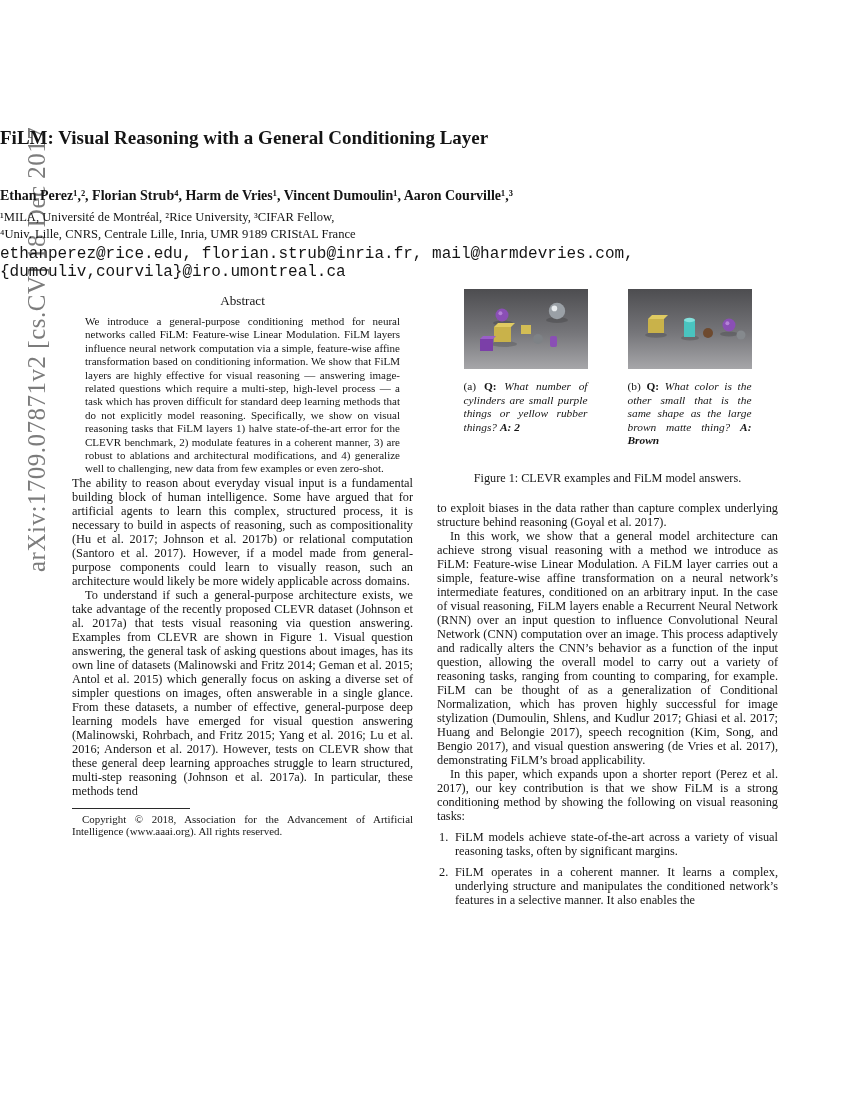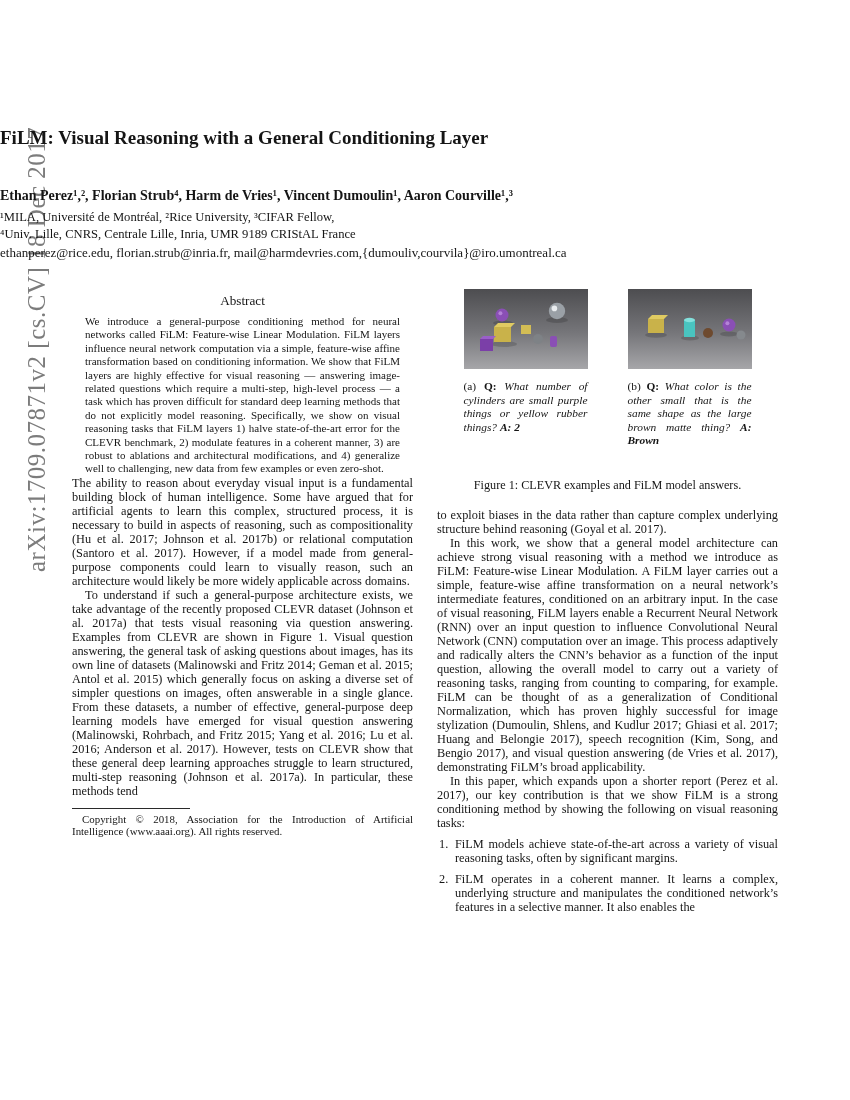--- a/index.html
+++ b/index.html
@@ -15,21 +15,21 @@
     font-size:25px; letter-spacing:0.5px; color:#7c7c7c;
     font-family:"Liberation Serif", serif;
   }
 
   
   .header { position:absolute; top:127px; left:0; width:850px; text-align:left; }
   .title  { font-size:19px; font-weight:bold; }
   .authors{ font-size:14px; font-weight:bold; margin-top:39px; }
   .affil  { font-size:12.6px; line-height:15px; margin-top:2px; }
   .affil.first { margin-top:6px; }
-  .emails { font-size:13px; margin-top:3px; }
+  .emails { font-size:16px; margin-top:3px;font-family:Liberation Mono, monospace; }
 
   
   .col { position:absolute; width:341px; text-align:justify; }
   .col-left  { left:72px;  top:293px; }
   .col-right { left:437px; top:289px; }
 
   .abstract-heading { text-align:center; font-weight:normal; font-size:13.2px; margin-bottom:6px; }
   .abstract-body { font-size:11px; line-height:13.4px; margin:0 13px; }
 
   .section-heading { text-align:center; font-size:14.2px; font-weight:bold;
@@ -41,21 +41,21 @@
   .footnote-block { margin-top:10px; }
   .footnote-rule { width:118px; border:0; border-top:1px solid #2a2a2a; margin-bottom:4px; }
   .footnote { font-size:10.9px; line-height:12.6px; text-indent:10px; }
 
   
   .figure1 { margin-bottom:15px; }
   .fig-row { display:flex; justify-content:center; gap:40px; }
   .fig-sub { width:124px; }
   .clevr-img { width:124px; height:80px; display:block; }
   .fig-subcap { font-size:11.4px; line-height:13.6px; margin-top:11px; text-align:justify; }
-  .fig-caption { text-align:center; font-size:12.2px; margin-top:30px; }
+  .fig-caption { text-align:center; font-size:12.2px; margin-top:23px; }
 
   .contrib-list { margin-top:6px; }
   .list-item { position:relative; padding-left:18px; margin-top:7px;
                font-size:12.3px; line-height:14px; }
   .list-item .num { position:absolute; left:2px; }
 </style>
 </head>
 <body>
 
 <div class="page">
@@ -74,21 +74,21 @@
 
   <div class="col col-left">
     <div class="abstract-heading">Abstract</div>
     <p class="abstract-body">We introduce a general-purpose conditioning method for neural networks called FiLM: Feature-wise Linear Modulation. FiLM layers influence neural network computation via a simple, feature-wise affine transformation based on conditioning information. We show that FiLM layers are highly effective for visual reasoning — answering image-related questions which require a multi-step, high-level process — a task which has proven difficult for standard deep learning methods that do not explicitly model reasoning. Specifically, we show on visual reasoning tasks that FiLM layers 1) halve state-of-the-art error for the CLEVR benchmark, 2) modulate features in a coherent manner, 3) are robust to ablations and architectural modifications, and 4) generalize well to challenging, new data from few examples or even zero-shot.</p>
 
     <p class="body-par">The ability to reason about everyday visual input is a fundamental building block of human intelligence. Some have argued that for artificial agents to learn this complex, structured process, it is necessary to build in aspects of reasoning, such as compositionality (Hu et al. 2017; Johnson et al. 2017b) or relational computation (Santoro et al. 2017). However, if a model made from general-purpose components could learn to visually reason, such an architecture would likely be more widely applicable across domains.</p>
     <p class="body-par indent">To understand if such a general-purpose architecture exists, we take advantage of the recently proposed CLEVR dataset (Johnson et al. 2017a) that tests visual reasoning via question answering. Examples from CLEVR are shown in Figure 1. Visual question answering, the general task of asking questions about images, has its own line of datasets (Malinowski and Fritz 2014; Geman et al. 2015; Antol et al. 2015) which generally focus on asking a diverse set of simpler questions on images, often answerable in a single glance. From these datasets, a number of effective, general-purpose deep learning models have emerged for visual question answering (Malinowski, Rohrbach, and Fritz 2015; Yang et al. 2016; Lu et al. 2016; Anderson et al. 2017). However, tests on CLEVR show that these general deep learning approaches struggle to learn structured, multi-step reasoning (Johnson et al. 2017a). In particular, these methods tend</p>
 
     <div class="footnote-block">
       <hr class="footnote-rule">
-      <p class="footnote">Copyright © 2018, Association for the Introduction of Artificial Intelligence (www.aaai.org). All rights reserved.</p>
+      <p class="footnote">Copyright © 2018, Association for the Advancement of Artificial Intelligence (www.aaai.org). All rights reserved.</p>
     </div>
   </div>
 
   <div class="col col-right">
 
     <div class="figure1">
       <div class="fig-row">
 
         <div class="fig-sub">
           <svg class="clevr-img" viewBox="0 0 124 80">

